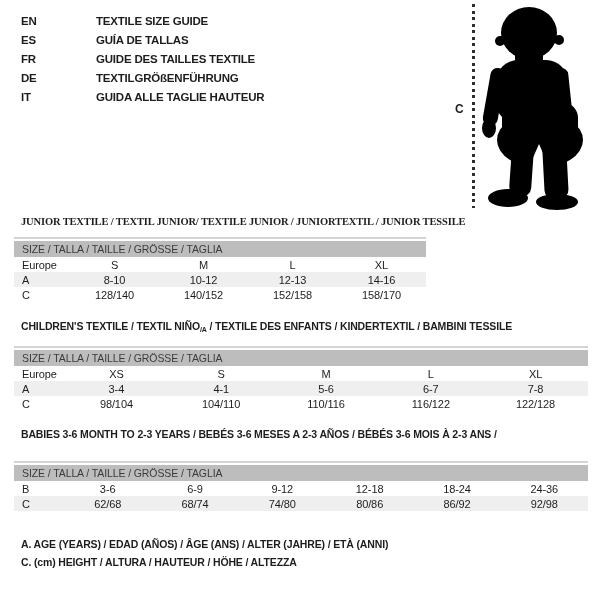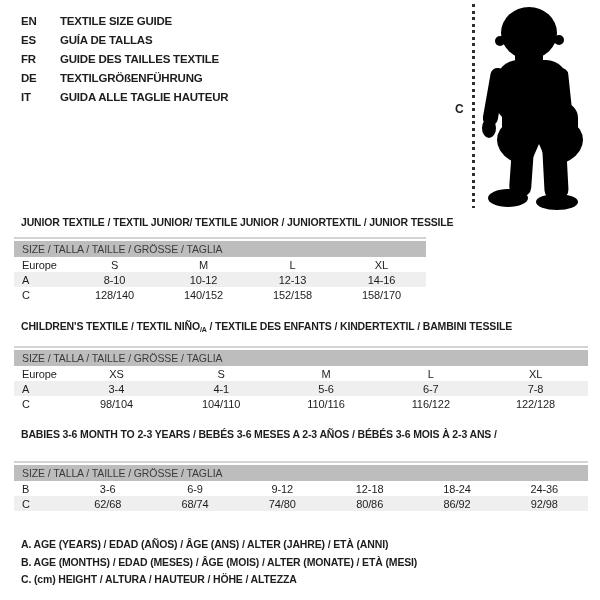--- a/index.html
+++ b/index.html
@@ -5,35 +5,35 @@
   html,body { margin:0; padding:0; }
   body {
     width:600px; height:600px; position:relative; overflow:hidden;
     background:#ffffff; color:#1d1d1d;
     font-family:"Liberation Sans", sans-serif;
   }
   .abs { position:absolute; }
 
   
   .langs { left:21px; top:12px; }
-  .lang-row { display:flex; font-weight:bold; font-size:11.5px; line-height:19px; letter-spacing:-0.2px; }
+  .lang-row { display:flex; font-weight:bold; font-size:11.5px; line-height:19px; letter-spacing:-0.2px;gap:36px; }
   .lang-code { width:39px; }
 
   
   .fig-line {
     left:472px; top:4px; width:3px; height:204px;
     background:repeating-linear-gradient(to bottom,#2e2e2e 0 3px,transparent 3px 6.5px);
   }
   .fig-c { left:455px; top:102px; font-weight:bold; font-size:12px; }
   .baby { left:481px; top:2px; }
 
   
   .section-title { font-weight:bold; font-size:10.5px; letter-spacing:-0.15px; line-height:16px; white-space:nowrap; margin:0; }
   .section-title .subpart { font-size:7px; vertical-align:-2px; }
-  #junior-title   { left:21px; top:214px; }
+  #junior-title   { left:21px; top:214px;font-family:Liberation Serif, serif; }
   #children-title { left:21px; top:318px; }
   #babies-title   { left:21px; top:426px; }
 
   
   .size-table { left:14px; }
   #junior-table   { top:237px; width:412px; }
   #children-table { top:346px; width:574px; }
   #babies-table   { top:461px; width:574px; }
   .rule { height:2px; background:#d4d4d4; margin-bottom:2px; }
   .bar  { height:16px; background:#bdbdbd; color:#3b3b3b; font-weight:normal;
@@ -176,15 +176,14 @@
     <span class="t-cell">68/74</span>
     <span class="t-cell">74/80</span>
     <span class="t-cell">80/86</span>
     <span class="t-cell">86/92</span>
     <span class="t-cell">92/98</span>
   </div>
 </div>
 
 <div class="abs notes">
   <div class="note">A. AGE (YEARS) / EDAD (AÑOS) / ÂGE (ANS) / ALTER (JAHRE) / ETÀ (ANNI)</div>
-  <div class="note">B. AGE (MONTHS) / EDAD (MESES) / ÂGE (MOIS) / ALTER (MONATE) / ETÀ (MESI)</div>
   <div class="note">C. (cm) HEIGHT / ALTURA / HAUTEUR / HÖHE / ALTEZZA</div>
 </div>
 
 </body></html>

